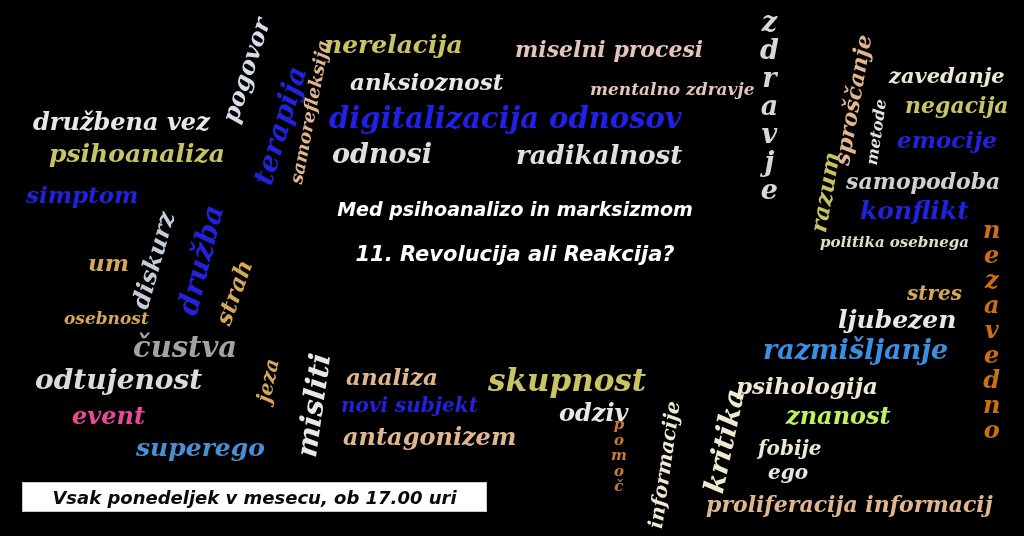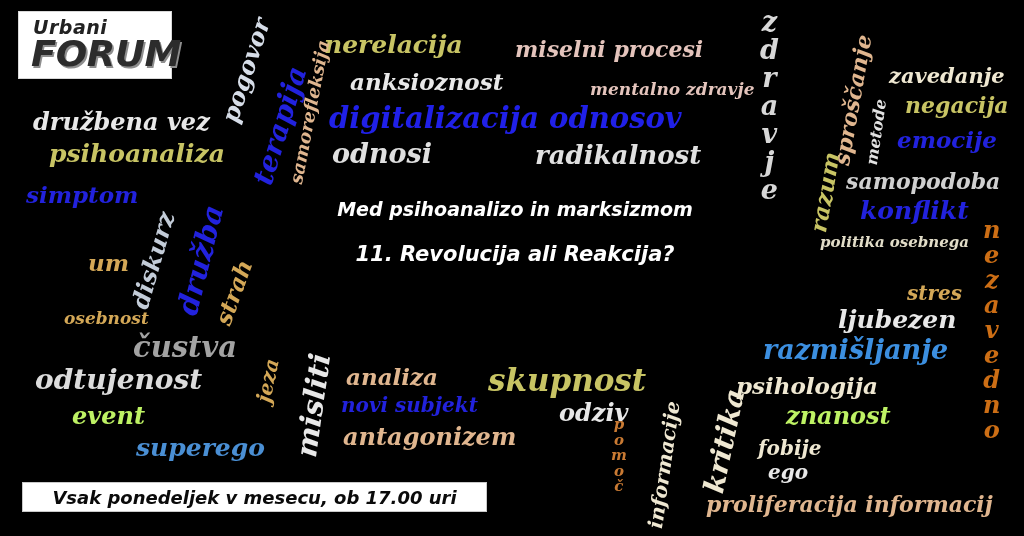--- a/index.html
+++ b/index.html
@@ -129,38 +129,38 @@
       <div class="w" style="left: 515px; top: 38px; font-size: 22px; color: rgb(228, 196, 188);">miselni procesi</div>
       <div class="w" style="left: 889px; top: 65px; font-size: 21px; color: rgb(239, 232, 210);">zavedanje</div>
       <div class="w" style="left: 350px; top: 70px; font-size: 23px; color: rgb(232, 232, 232);">anksioznost</div>
       <div class="w" style="left: 590px; top: 81px; font-size: 17px; color: rgb(228, 196, 188);">mentalno zdravje</div>
       <div class="w" style="left: 905px; top: 94px; font-size: 22px; color: rgb(200, 196, 100);">negacija</div>
       <div class="w" style="left: 329px; top: 104px; font-size: 29px; color: rgb(32, 32, 232);">digitalizacija odnosov</div>
       <div class="w" style="left: 33px; top: 110px; font-size: 24px; color: rgb(232, 232, 232);">družbena vez</div>
       <div class="w" style="left: 897px; top: 128px; font-size: 23px; color: rgb(34, 34, 221);">emocije</div>
       <div class="w" style="left: 49px; top: 141px; font-size: 25px; color: rgb(200, 196, 100);">psihoanaliza</div>
       <div class="w" style="left: 332px; top: 140px; font-size: 27px; color: rgb(224, 224, 224);">odnosi</div>
-      <div class="w" style="left: 535px; top: 142px; font-size: 26px; color: rgb(224, 224, 224);">radikalnost</div>
+      <div class="w" style="left: 516px; top: 142px; font-size: 26px; color: rgb(224, 224, 224);">radikalnost</div>
       <div class="w" style="left: 846px; top: 170px; font-size: 22px; color: rgb(208, 208, 208);">samopodoba</div>
       <div class="w" style="left: 26px; top: 183px; font-size: 23px; color: rgb(34, 34, 221);">simptom</div>
       <div class="w" style="left: 860px; top: 198px; font-size: 25px; color: rgb(34, 34, 221);">konflikt</div>
       <div class="w" style="left: 88px; top: 207px; font-size: 23px; color: rgb(212, 168, 87); margin-top: 44px;">um</div>
       <div class="w" style="left: 820px; top: 235px; font-size: 15px; color: rgb(226, 221, 200);">politika osebnega</div>
       <div class="w" style="left: 907px; top: 283px; font-size: 20px; color: rgb(212, 168, 87);">stres</div>
       <div class="w" style="left: 64px; top: 310px; font-size: 17px; color: rgb(212, 168, 87);">osebnost</div>
       <div class="w" style="left: 838px; top: 307px; font-size: 25px; color: rgb(232, 232, 232);">ljubezen</div>
       <div class="w" style="left: 133px; top: 333px; font-size: 29px; color: #a3a3a3;">čustva</div>
       <div class="w" style="left: 763px; top: 336px; font-size: 27px; color: rgb(60, 143, 224);">razmišljanje</div>
       <div class="w" style="left: 334px; top: 365px; font-size: 23px; color: rgb(224, 182, 143); margin-left: 12px;">analiza</div>
       <div class="w" style="left: 35px; top: 366px; font-size: 28px; color: rgb(220, 220, 220);">odtujenost</div>
       <div class="w" style="left: 488px; top: 365px; font-size: 31px; color: rgb(200, 196, 100);">skupnost</div>
       <div class="w" style="left: 736px; top: 374px; font-size: 23px; color: rgb(239, 232, 210);">psihologija</div>
       <div class="w" style="left: 341px; top: 395px; font-size: 20px; color: rgb(34, 34, 221);">novi subjekt</div>
       <div class="w" style="left: 559px; top: 401px; font-size: 24px; color: rgb(232, 232, 232);">odziv</div>
-      <div class="w" style="left: 72px; top: 404px; font-size: 24px; color: #bef264;">event</div>
+      <div class="w" style="left: 72px; top: 404px; font-size: 24px; color: #ec4899;">event</div>
       <div class="w" style="left: 786px; top: 404px; font-size: 24px; color: #bef264;">znanost</div>
       <div class="w" style="left: 343px; top: 425px; font-size: 24px; color: rgb(224, 182, 143); text-align: right;">antagonizem</div>
       <div class="w" style="left: 136px; top: 435px; font-size: 25px; color: rgb(74, 143, 212);">superego</div>
       <div class="w" style="left: 758px; top: 438px; font-size: 20px; color: rgb(239, 232, 210);">fobije</div>
       <div class="w" style="left: 768px; top: 462px; font-size: 20px; color: rgb(232, 232, 232);">ego</div>
       <div class="w" style="left: 706px; top: 493px; font-size: 22px; color: rgb(224, 182, 143);">proliferacija informacij</div>
       <div class="w" style="left: 218px; top: 118px; font-size: 24px; color: rgb(214, 221, 232); transform: rotate(-72deg);">pogovor</div>
       <div class="w" style="left: 249px; top: 180px; font-size: 28px; color: rgb(34, 34, 221); transform: rotate(-73deg);">terapija</div>
       <div class="w" style="left: 287px; top: 182px; font-size: 18px; color: rgb(224, 182, 143); transform: rotate(-79deg);">samorefleksija</div>
       <div class="w" style="left: 128px; top: 305px; font-size: 24px; color: rgb(195, 204, 216); transform: rotate(-74deg);">diskurz</div>
@@ -197,24 +197,20 @@
       </div>
       <div class="stack" style="left: 611px; top: 417px; font-size: 15px; color: rgb(201, 122, 51);">
         <span>p</span>
         <span>o</span>
         <span>m</span>
         <span>o</span>
         <span>č</span>
       </div>
     </div>
 
-  <div id="logo-box">
-    <div id="logo-urbani">Urbani</div>
-    <div id="logo-forum">FORUM</div>
-  </div>
 
   <div id="center-title">
     <div id="title-sub">Med psihoanalizo in marksizmom</div>
     <div id="title-number">11. Revolucija ali Reakcija?</div>
   </div>
 
   <div id="banner">
     <span id="banner-text">Vsak ponedeljek v mesecu, ob 17.00 uri</span>
   </div>
 

